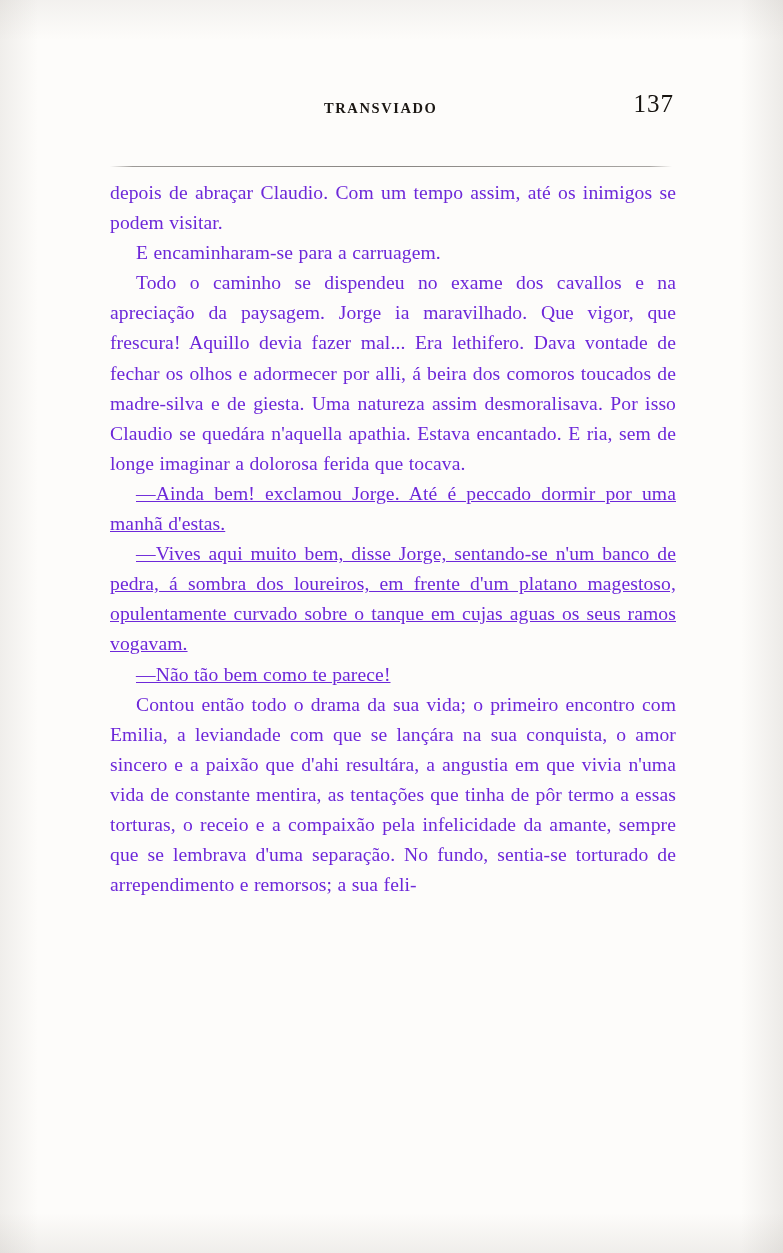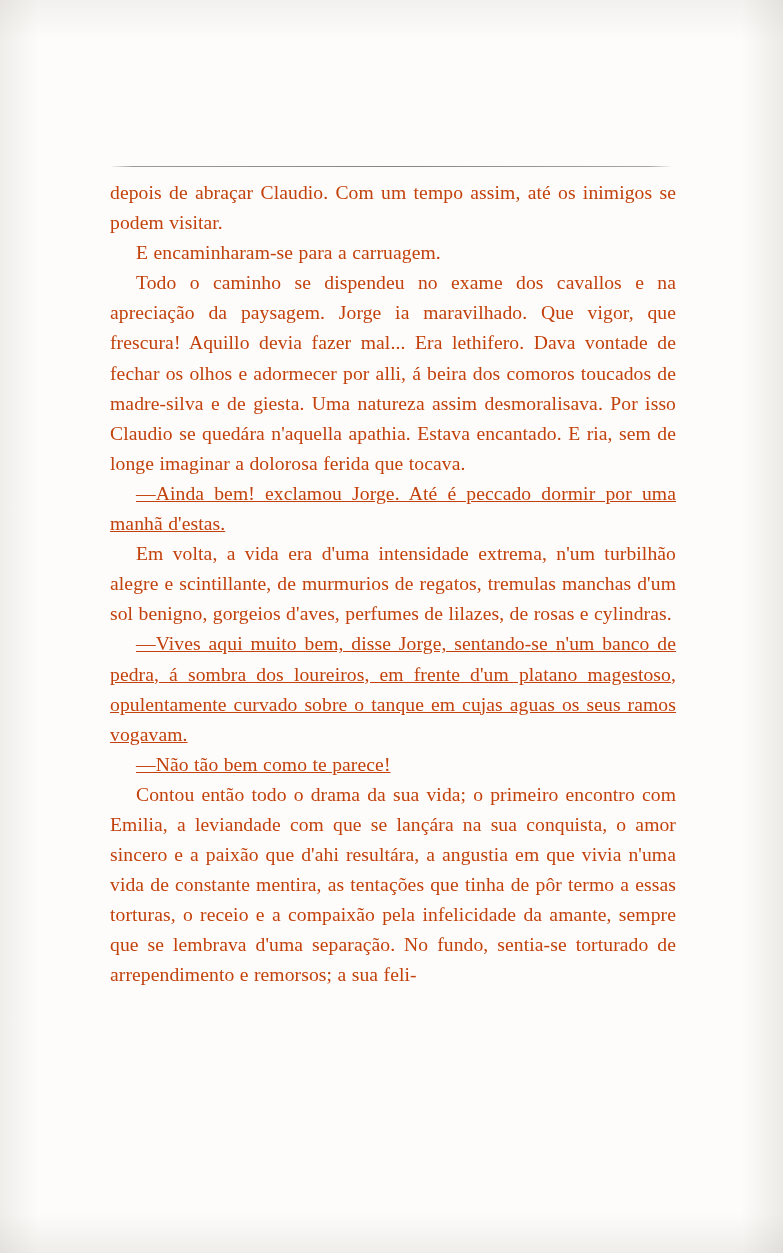--- a/index.html
+++ b/index.html
@@ -72,48 +72,51 @@
       rgba(40,35,30,0.0) 100%);
   }
   .body-text {
     position: absolute;
     top: 178px;
     left: 110px;
     width: 566px;
     font-size: 19.6px;
     line-height: 30.1px;
     text-align: justify;
-    color: #c2410c;
+    color: #6d28d9;
     letter-spacing: 0.1px;
     word-spacing: 0.4px;
   }
   .body-text p {
     margin: 0;
     text-indent: 26px;
   }
   .body-text p.noindent {
     text-indent: 0;
   }
   .body-text p.dash {
     text-indent: 26px;
     text-decoration: underline;
   }
 </style>
 </head>
 <body>
 
 <div class="page">
 
+  <div class="header">
+    <div class="running-head">TRANSVIADO</div>
+    <div class="folio">137</div>
+  </div>
 
   <div class="rule"></div>
 
   <div class="body-text" id="body-text">
       <p class="noindent">depois de abraçar Claudio. Com um tempo assim, até os inimigos se podem visitar.</p>
       <p class="">E encaminharam-se para a carruagem.</p>
       <p class="">Todo o caminho se dispendeu no exame dos cavallos e na apreciação da paysagem. Jorge ia maravilhado. Que vigor, que frescura! Aquillo devia fazer mal... Era lethifero. Dava vontade de fechar os olhos e adormecer por alli, á beira dos comoros toucados de madre-silva e de giesta. Uma natureza assim desmoralisava. Por isso Claudio se quedára n'aquella apathia. Estava encantado. E ria, sem de longe imaginar a dolorosa ferida que tocava.</p>
       <p class="dash">—Ainda bem! exclamou Jorge. Até é peccado dormir por uma manhã d'estas.</p>
-      <p class="">Em volta, a vida era d'uma intensidade extrema, n'um turbilhão alegre e scintillante, de murmurios de regatos, tremulas manchas d'um sol benigno, gorgeios d'aves, perfumes de lilazes, de rosas e cylindras.</p>
       <p class="dash">—Vives aqui muito bem, disse Jorge, sentando-se n'um banco de pedra, á sombra dos loureiros, em frente d'um platano magestoso, opulentamente curvado sobre o tanque em cujas aguas os seus ramos vogavam.</p>
       <p class="dash">—Não tão bem como te parece!</p>
       <p class="">Contou então todo o drama da sua vida; o primeiro encontro com Emilia, a leviandade com que se lançára na sua conquista, o amor sincero e a paixão que d'ahi resultára, a angustia em que vivia n'uma vida de constante mentira, as tentações que tinha de pôr termo a essas torturas, o receio e a compaixão pela infelicidade da amante, sempre que se lembrava d'uma separação. No fundo, sentia-se torturado de arrependimento e remorsos; a sua feli-</p>
     </div>
 
 </div>
 
 </body></html>

